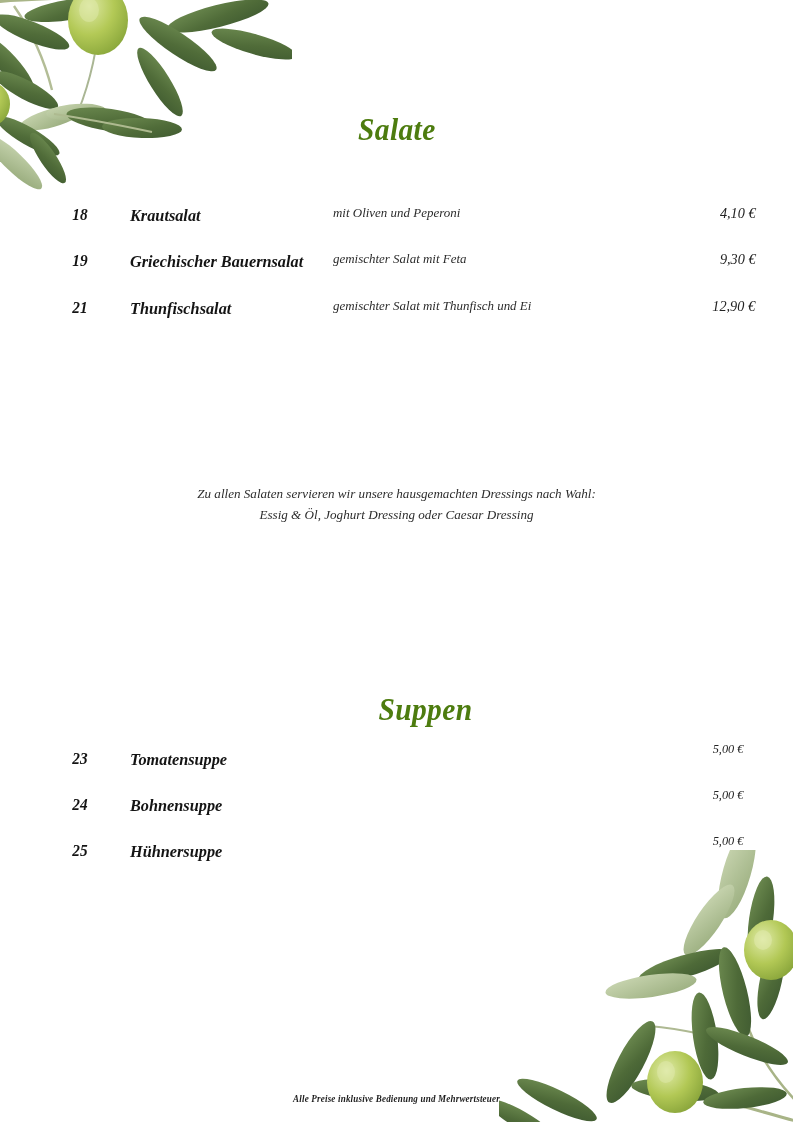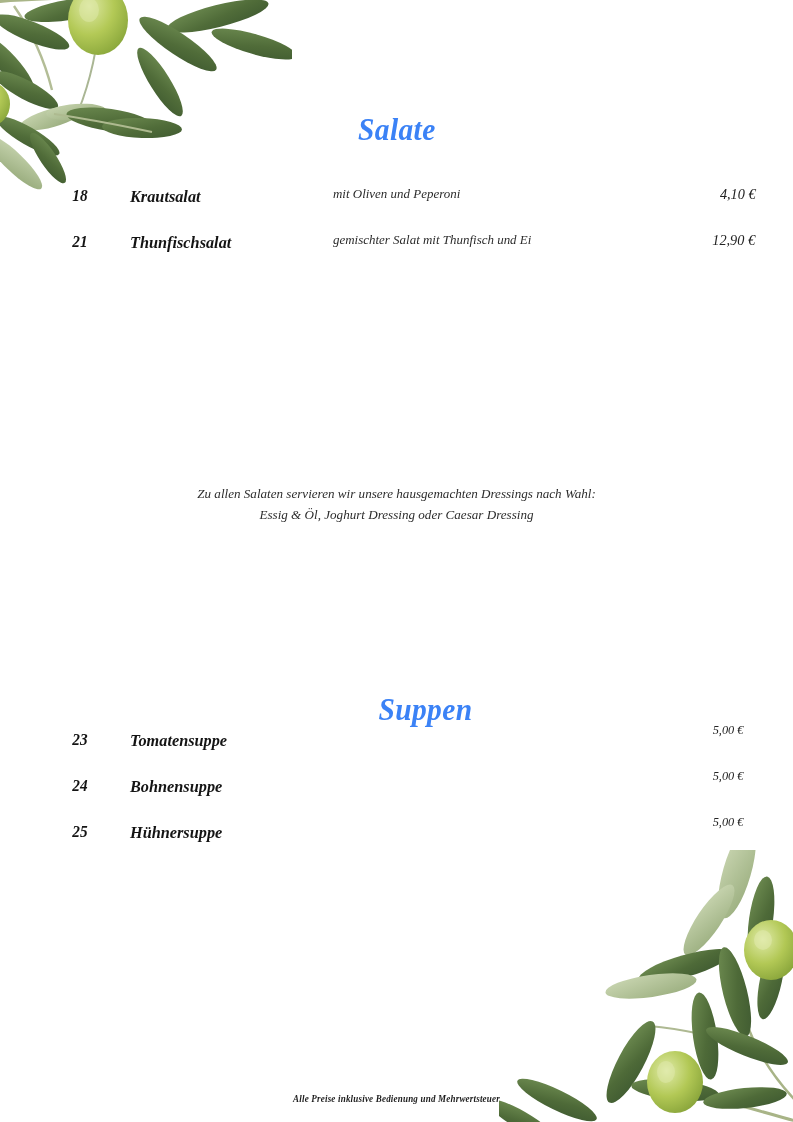--- a/index.html
+++ b/index.html
@@ -25,33 +25,33 @@
   }
   .deco-tl { left: -8px; top: -14px; width: 300px; height: 230px; }
   .deco-br { right: -6px; bottom: -8px; width: 300px; height: 280px; }
 
   
   .section-title {
     position: absolute;
     left: 0;
     width: 793px;
     text-align: center;
-    color: #3b82f6;
+    color: #4d7c0f;
     font-weight: bold;
     font-style: italic;
     font-size: 31px;
     letter-spacing: 0.4px;
     font-family: "Liberation Serif", "DejaVu Serif", serif;
   }
   #title-salate { top: 112px; }
   #title-suppen { top: 692px; margin-left: 29px; }
   .section-title .tx { display: inline-block; transform: scaleX(0.95); }
 
   
-  .menu-list { position: absolute; left: 0; width: 793px; }
+  .menu-list { position: absolute; left: 0; width: 793px; margin-top: 19px; }
   #list-salate { top: 186px; }
   #list-suppen { top: 728px; }
 
   .row {
     position: relative;
     width: 793px;
     height: 46px;
   }
   #list-suppen .row { height: 46px; }
 
@@ -249,20 +249,26 @@
 
   <div class="menu-list" id="list-salate">
 
     <div class="row r-18">
       <div class="num">18</div>
       <div class="name">Krautsalat</div>
       <div class="desc">mit Oliven und Peperoni</div>
       <div class="price">4,10 €</div>
     </div>
 
+    <div class="row r-19">
+      <div class="num">19</div>
+      <div class="name">Griechischer Bauernsalat</div>
+      <div class="desc">gemischter Salat mit Feta</div>
+      <div class="price">9,30 €</div>
+    </div>
 
 
     <div class="row r-21">
       <div class="num">21</div>
       <div class="name">Thunfischsalat</div>
       <div class="desc">gemischter Salat mit Thunfisch und Ei</div>
       <div class="price">12,90 €</div>
     </div>
 
   </div>

